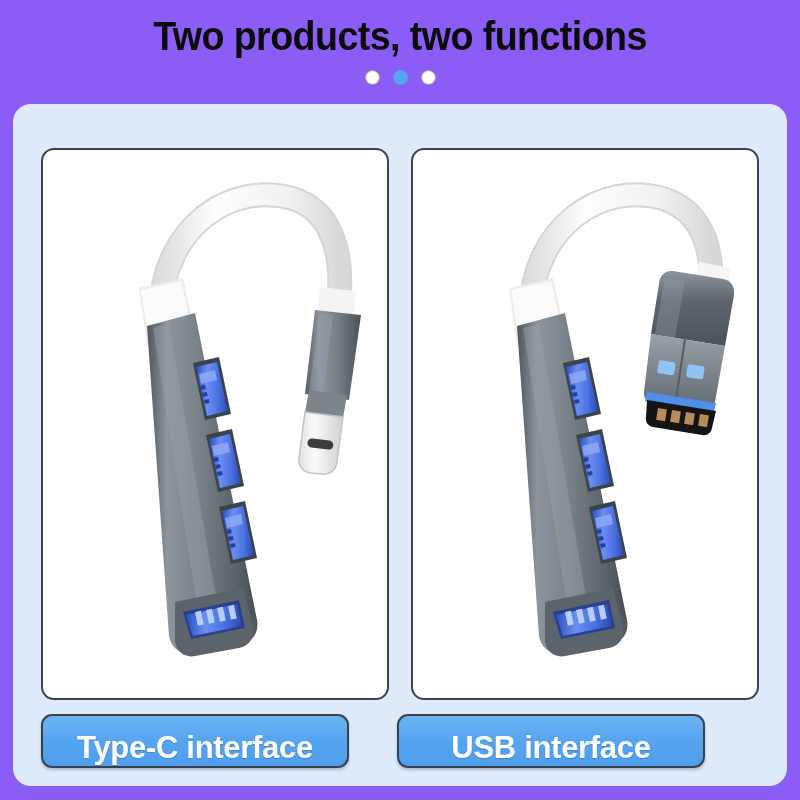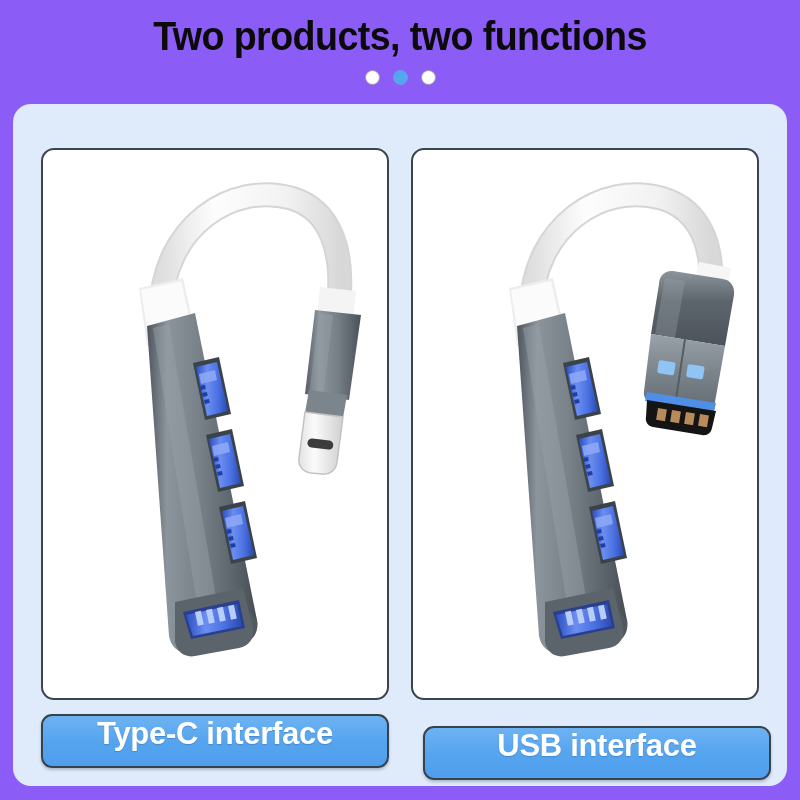--- a/index.html
+++ b/index.html
@@ -85,32 +85,32 @@
   .stage {
     position: absolute;
     inset: 0;
     overflow: hidden;
   }
 
   
   .label-bar {
     position: absolute;
     top: 610px;
-    width: 348px;
+    width: 308px;
     height: 54px;
     background: linear-gradient(180deg,#6db3f2 0%,#55a4ef 52%,#4f9fee 100%);
     border: 2px solid #37424d;
     border-radius: 11px;
     display: flex;
-    align-items: flex-start;
+    align-items: flex-end;
     justify-content: center;
     box-shadow: 0 2px 3px rgba(40,60,85,0.28);
   }
   .label-bar.left  { left: 28px; }
-  .label-bar.right { left: 410px; margin-top: 12px; }
+  .label-bar.right { left: 384px; }
   .label-text {
     color: #ffffff;
     font-size: 31px;
     font-weight: 700;
     letter-spacing: -0.3px;
     white-space: nowrap;
     text-shadow: 0 1px 1px rgba(30,70,120,0.30);
     font-family: "Liberation Sans", sans-serif;
   }
 

